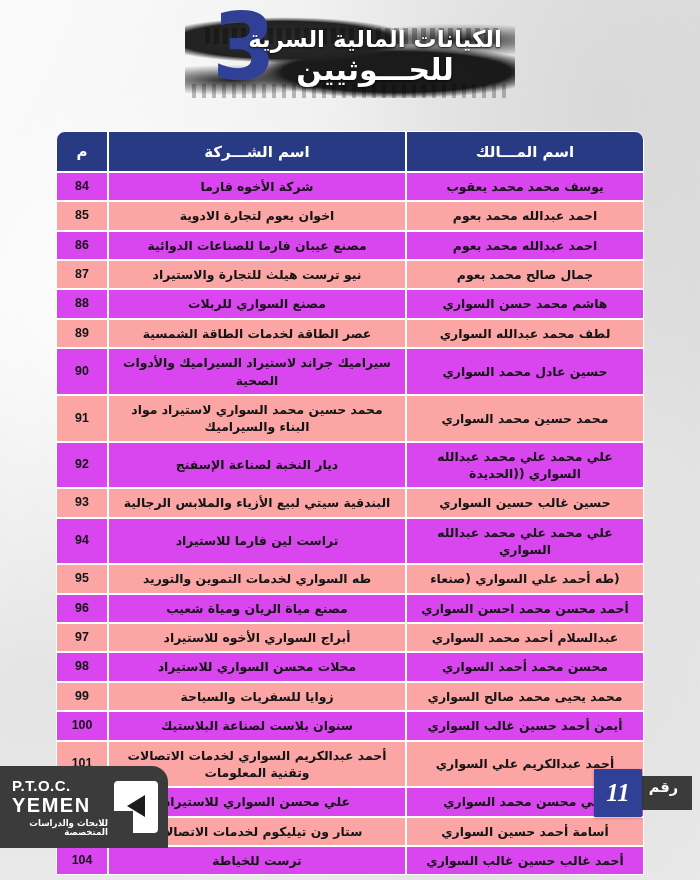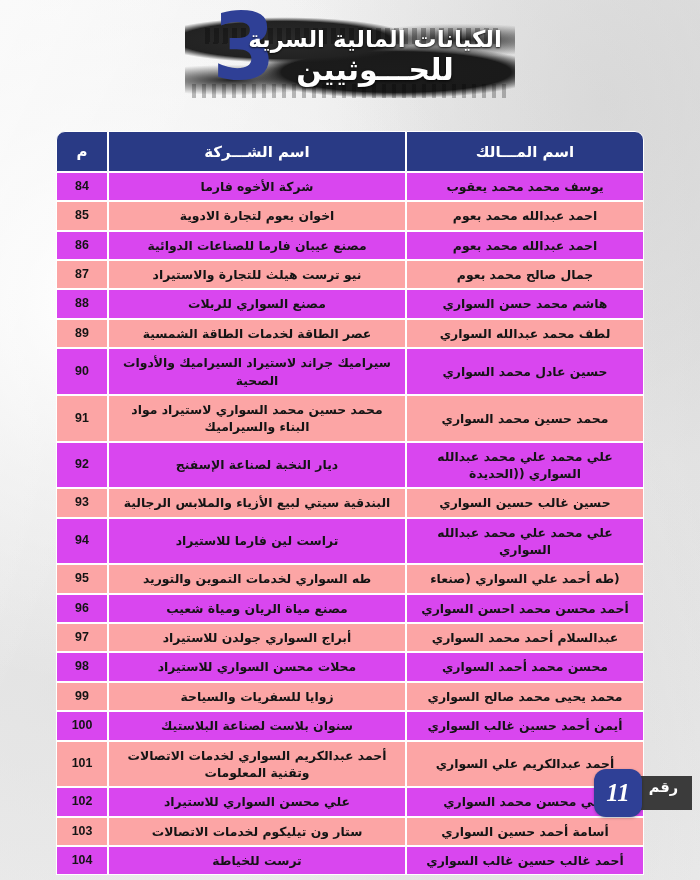--- a/index.html
+++ b/index.html
@@ -200,21 +200,21 @@
     align-items: center;
     justify-content: flex-start;
   }
   .badge-number {
     position: absolute;
     right: 58px;
     top: 2px;
     width: 48px;
     height: 48px;
     background: #2f4096;
-    border-radius: 12px;
+    border-radius: 1px;
     color: #ffffff;
     font-family: "Liberation Serif", serif;
     font-size: 25px;
     font-weight: bold;
     font-style: italic;
     display: flex;
     align-items: center;
     justify-content: center;
     box-shadow: 0 1px 3px rgba(0,0,0,0.3);
   }
@@ -409,21 +409,21 @@
             <td class="cell-company">طه السواري لخدمات التموين والتوريد</td>
             <td class="cell-m">95</td>
           </tr>
           <tr class="odd">
             <td class="cell-owner">أحمد محسن محمد احسن السواري</td>
             <td class="cell-company">مصنع مياة الريان ومياة شعيب</td>
             <td class="cell-m">96</td>
           </tr>
           <tr class="even">
             <td class="cell-owner">عبدالسلام أحمد محمد السواري</td>
-            <td class="cell-company">أبراج السواري جولدن للاستيراد</td>
+            <td class="cell-company">أبراج السواري الأخوه للاستيراد</td>
             <td class="cell-m">97</td>
           </tr>
           <tr class="odd">
             <td class="cell-owner">محسن محمد أحمد السواري</td>
             <td class="cell-company">محلات محسن السواري للاستيراد</td>
             <td class="cell-m">98</td>
           </tr>
           <tr class="even">
             <td class="cell-owner">محمد يحيى محمد صالح السواري</td>
             <td class="cell-company">زوايا للسفريات والسياحة</td>
@@ -456,15 +456,27 @@
           </tr>
         </tbody>
     </table>
   </div>
 
   <div class="page-badge-row">
     <div class="badge-label">رقم</div>
     <div class="badge-number">11</div>
   </div>
 
+  <div class="logo-panel">
+    <div class="logo-mark">
+      <div class="p-body"></div>
+      <div class="p-notch"></div>
+      <div class="p-tri"></div>
+    </div>
+    <div class="logo-text">
+      <div class="l1">P.T.O.C.</div>
+      <div class="l2">YEMEN</div>
+      <div class="l3">للابحاث والدراسات المتخصصة</div>
+    </div>
+  </div>
 
 
 </div>
 
 </body></html>

